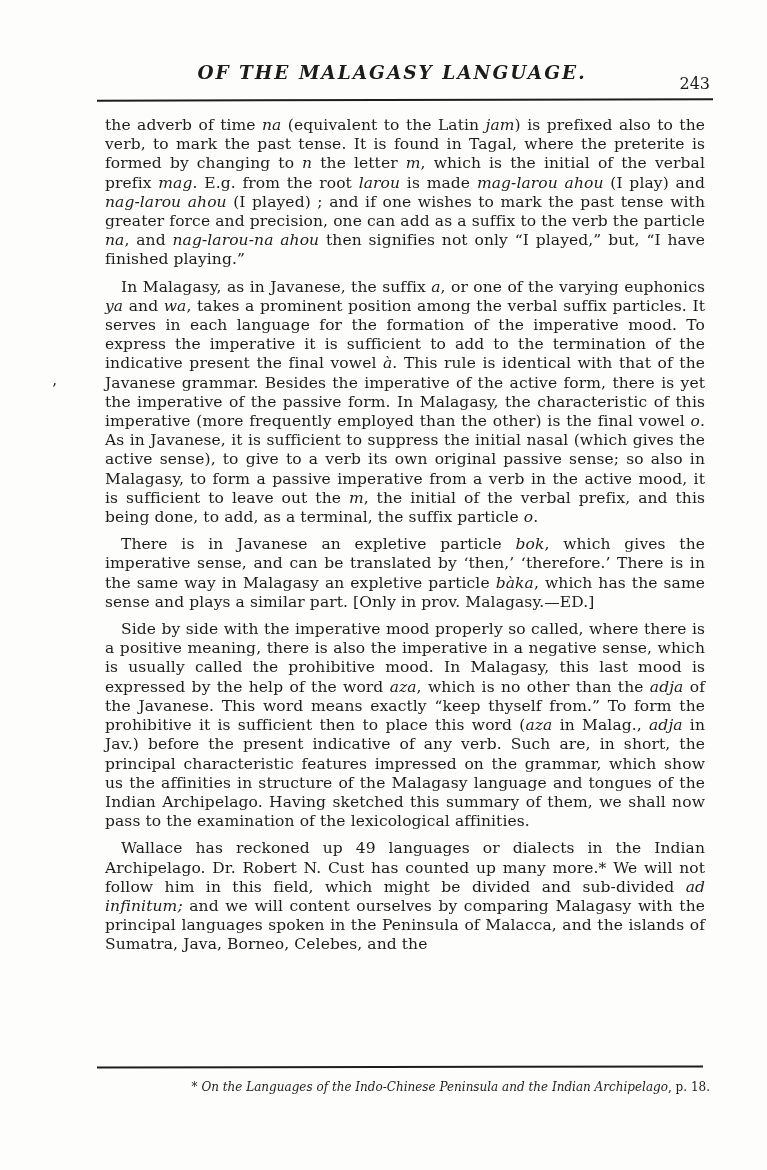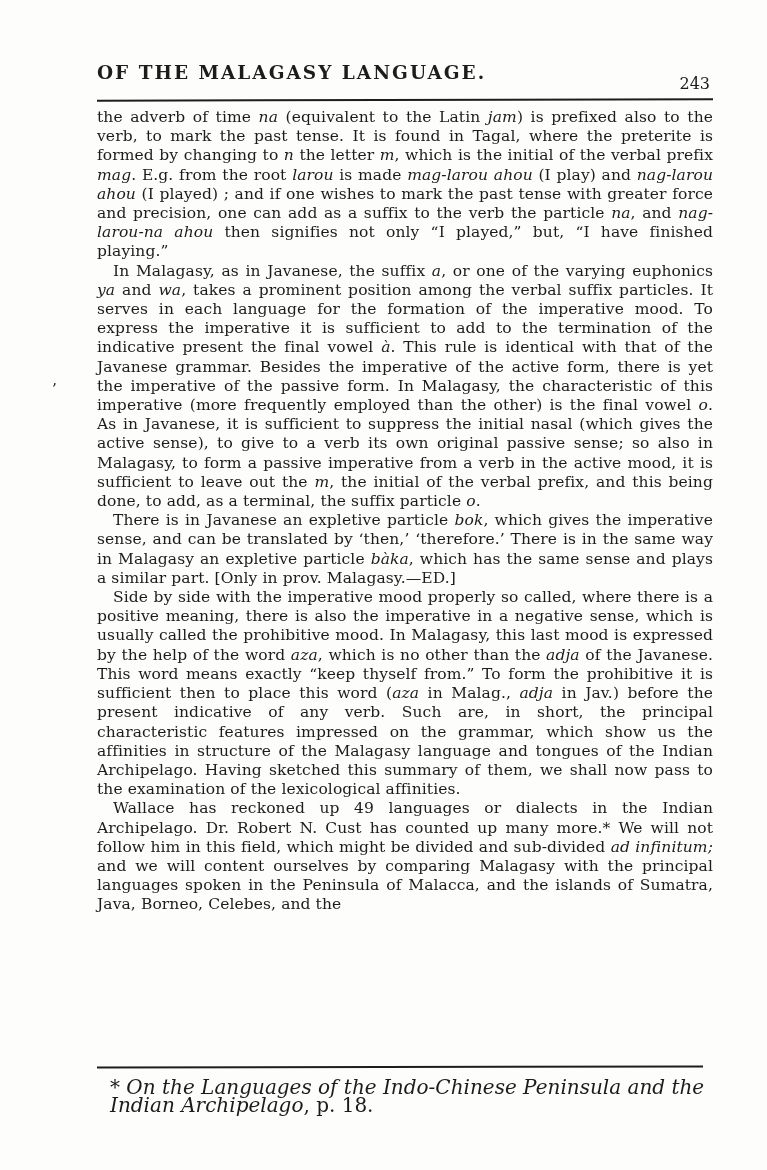--- a/index.html
+++ b/index.html
@@ -14,21 +14,22 @@
     background: #fdfdfc;
     font-family: "DejaVu Serif", serif;
     color: #1c1c1c;
     overflow: hidden;
   }
   .running-head {
     position: absolute;
     left: 97px;
     top: 62px;
     width: 590px;
-    text-align: left;
+    text-align: center;
+    font-style: italic;
     font-weight: bold;
     font-size: 18.5px;
     letter-spacing: 2px;
     white-space: nowrap;
   }
   .page-number {
     position: absolute;
     top: 74px;
     left: 630px;
     width: 80px;
@@ -55,21 +56,21 @@
     position: absolute;
     left: 97px;
     top: 108px;
     width: 616px;
     font-size: 15.5px;
     line-height: 19.2px;
     text-align: justify;
     letter-spacing: 0.1px;
   }
   .text-block p {
-    margin: 0;
+    margin: 8px;
     padding: 0;
   }
   .text-block p.indent {
     text-indent: 16px;
   }
   .section-heading {
     margin: 14px 0 6px 0;
     font-style: italic;
     font-weight: normal;
     font-size: 16px;
@@ -84,22 +85,23 @@
     width: 606px;
     height: 2px;
     background: #1d1d1d;
     transform: rotate(-0.1deg);
   }
   .footnote {
     position: absolute;
     left: 110px;
     top: 1078px;
     width: 600px;
-    font-size: 20px;
+    font-size: 12px;
     line-height: 18px;
+    text-align: right;
   }
   .footnote i, .text-block i, .section-heading {
     font-family: "DejaVu Serif", serif;
   }
 </style>
 </head>
 <body>
 
 <div class="page">
 

